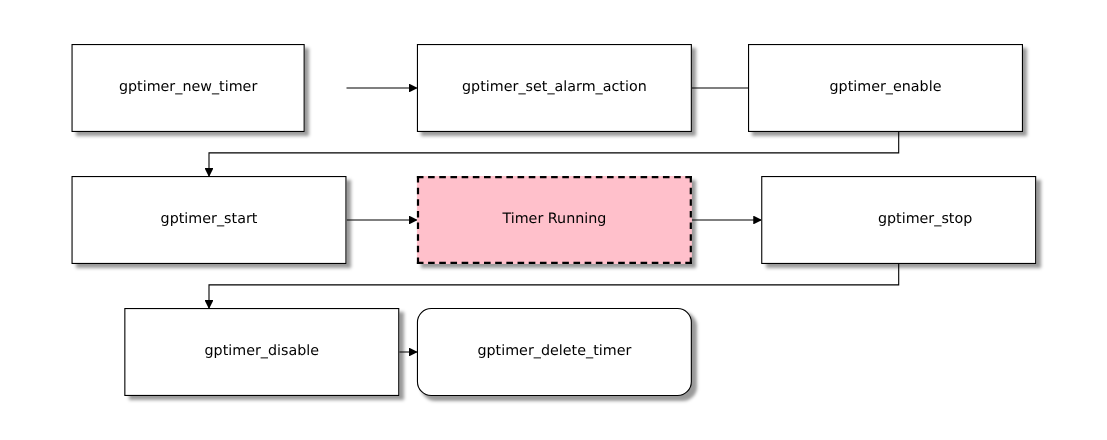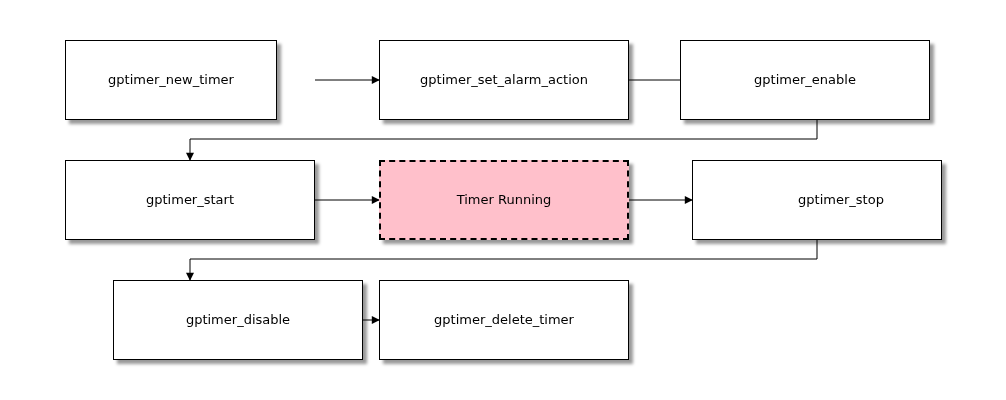--- a/index.html
+++ b/index.html
@@ -84,17 +84,17 @@
       </div>
       <div class="node highlight" style="left: 379px; top: 160px; width: 250px; height: 80px; justify-content: center;">
         <div class="line">Timer Running</div>
       </div>
       <div class="node solid" style="left: 692px; top: 160px; width: 250px; height: 80px; padding-left: 48px;">
         <div class="line">gptimer_stop</div>
       </div>
       <div class="node solid" style="left: 65px; top: 280px; width: 250px; height: 80px; margin-left: 48px;">
         <div class="line">gptimer_disable</div>
       </div>
-      <div class="node solid" style="left: 379px; top: 280px; width: 250px; height: 80px;">
+      <div class="node solid" style="left: 379px; top: 280px; width: 250px; height: 80px; border-radius: 13px;">
         <div class="line">gptimer_delete_timer</div>
       </div>
     </div>
 </div>
 
 </body></html>

